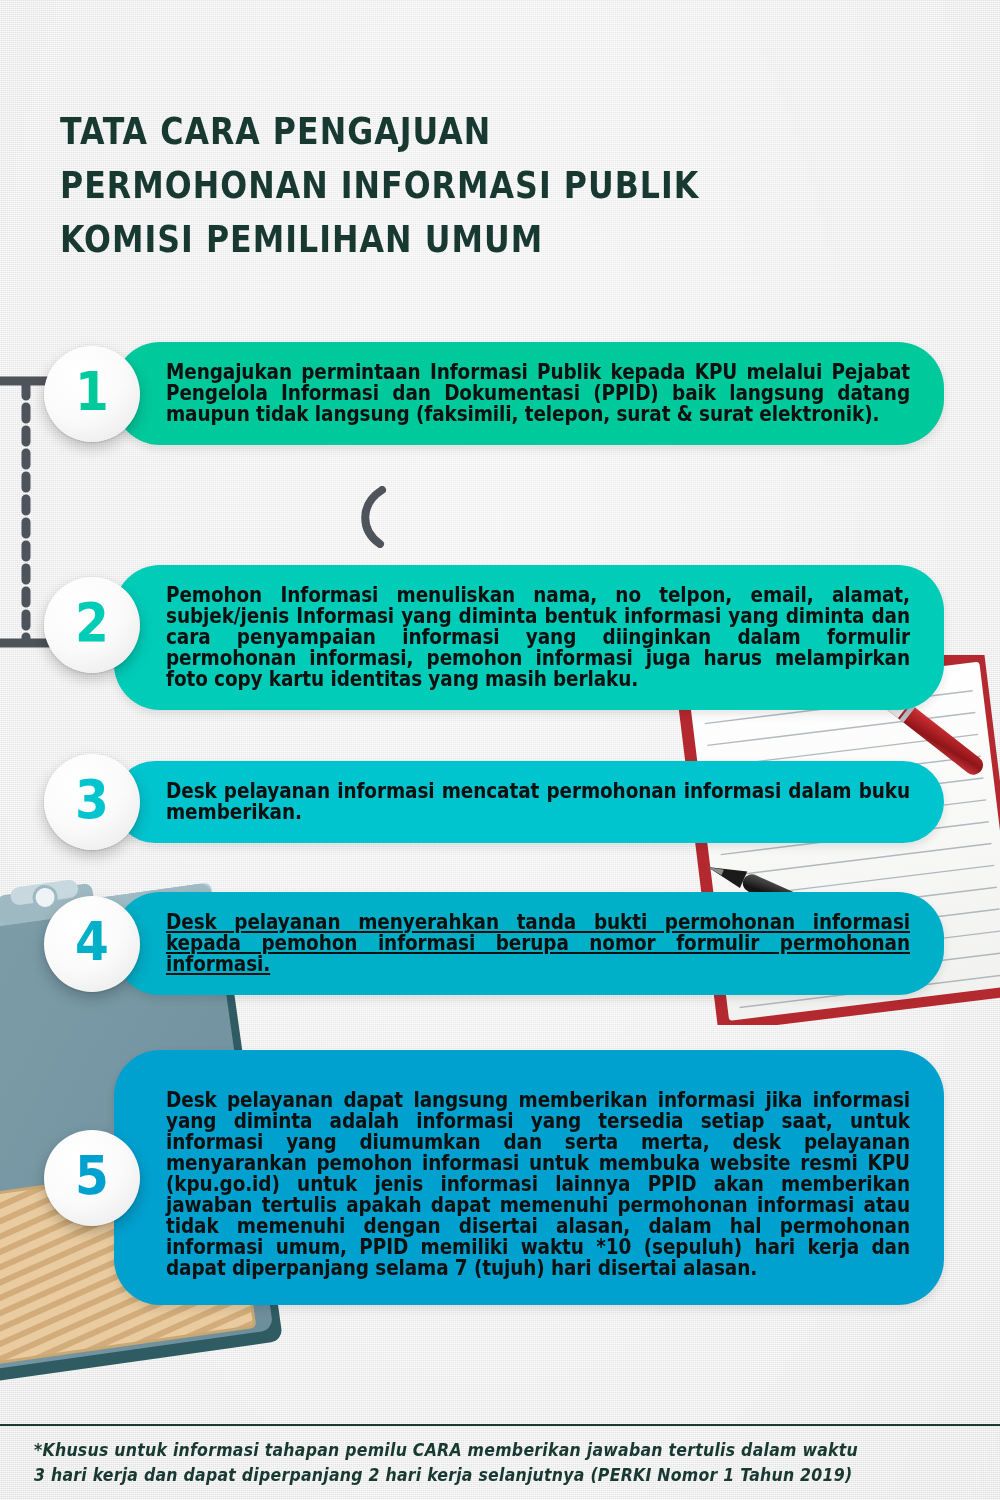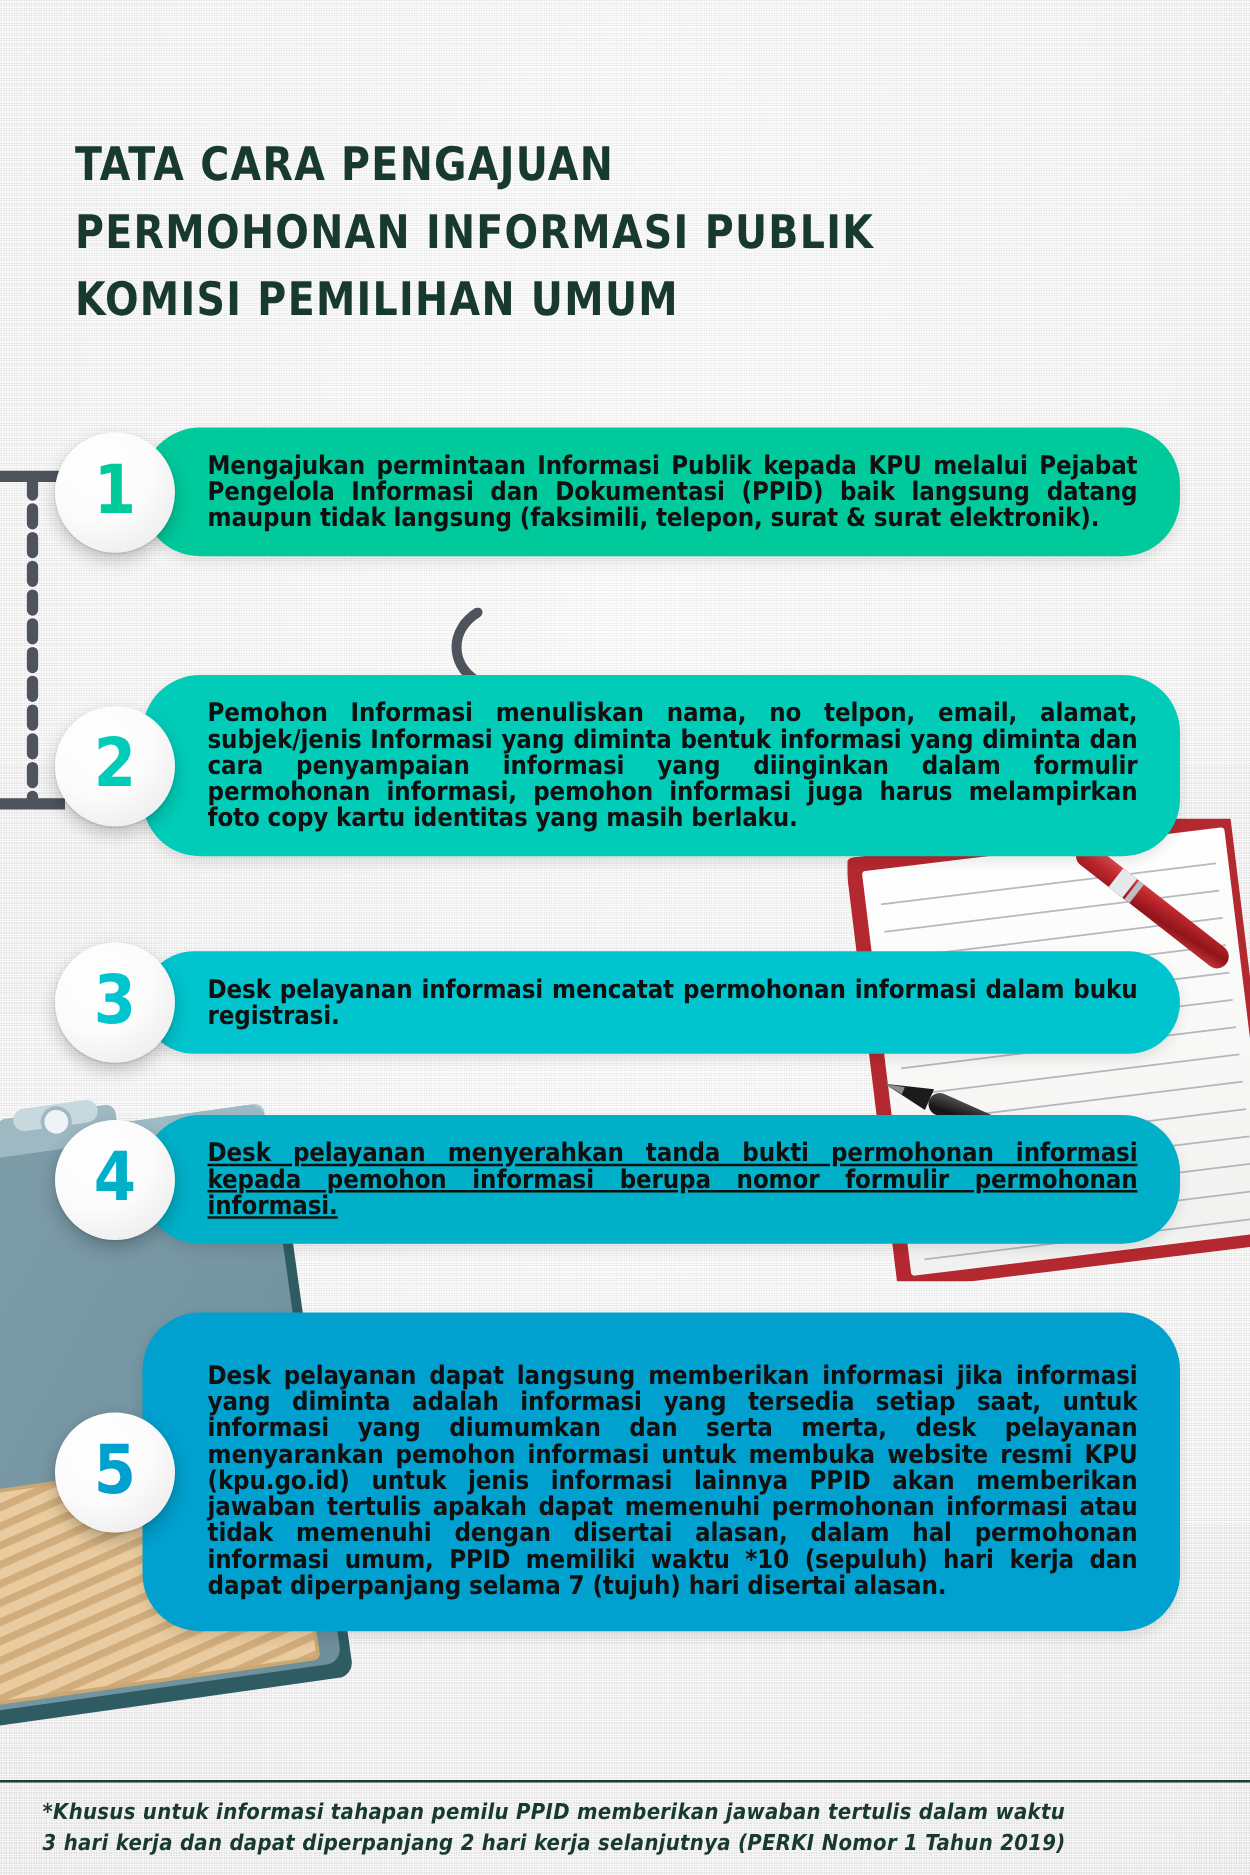--- a/index.html
+++ b/index.html
@@ -77,21 +77,21 @@
     text-justify:inter-word;
     letter-spacing:-.1px;
     box-shadow:0 4px 10px rgba(0,0,0,.10);
   }
   .bubble p { text-align:justify; }
   .bubble p:last-child { text-align-last:left; }
 
   #step1 { left:44px; top:342px; }
   #step1 .bubble { width:830px; }
   #step2 { left:44px; top:540px; }
-  #step2 .bubble { width:830px; }
+  #step2 .bubble { width:830px;margin-top:25px; }
   #step3 { left:44px; top:754px; }
   #step3 .bubble { width:830px; }
   #step4 { left:44px; top:892px; }
   #step4 .bubble { width:830px;text-decoration:underline; }
   #step5 { left:44px; top:1050px; align-items:center; }
   #step5 .bubble { width:830px; padding:40px 34px 26px 52px; }
 
   
   #footer-rule { position:absolute; left:0; top:1424px; width:1000px; height:2px; background:#1d3b33; }
   #footer {
@@ -237,21 +237,21 @@
     <div class="bubble" style="background: rgb(0, 204, 184);">
       <p>Pemohon Informasi menuliskan nama, no telpon, email, alamat, subjek/jenis Informasi yang diminta bentuk informasi yang diminta dan cara penyampaian informasi yang diinginkan dalam formulir permohonan informasi, pemohon informasi juga harus melampirkan foto copy kartu identitas yang masih berlaku.</p>
     </div>
   </div>
 
   <div class="step" id="step3">
     <div class="badge">
       <span style="color: rgb(0, 196, 206);">3</span>
     </div>
     <div class="bubble" style="background: rgb(0, 196, 206);">
-      <p>Desk pelayanan informasi mencatat permohonan informasi dalam buku registrasi.</p>
+      <p>Desk pelayanan informasi mencatat permohonan informasi dalam buku memberikan.</p>
     </div>
   </div>
 
   <div class="step" id="step4">
     <div class="badge">
       <span style="color: rgb(0, 175, 200);">4</span>
     </div>
     <div class="bubble" style="background: rgb(0, 175, 200);">
       <p>Desk pelayanan menyerahkan tanda bukti permohonan informasi kepada pemohon informasi berupa nomor formulir permohonan informasi.</p>
     </div>
@@ -261,17 +261,17 @@
     <div class="badge">
       <span style="color: rgb(0, 160, 207);">5</span>
     </div>
     <div class="bubble" style="background: rgb(0, 160, 207);">
       <p>Desk pelayanan dapat langsung memberikan informasi jika informasi yang diminta adalah informasi yang tersedia setiap saat, untuk informasi yang diumumkan dan serta merta, desk pelayanan menyarankan pemohon informasi untuk membuka website resmi KPU (kpu.go.id) untuk jenis informasi lainnya PPID akan memberikan jawaban tertulis apakah dapat memenuhi permohonan informasi atau tidak memenuhi dengan disertai alasan, dalam hal permohonan informasi umum, PPID memiliki waktu *10 (sepuluh) hari kerja dan dapat diperpanjang selama 7 (tujuh) hari disertai alasan.</p>
     </div>
   </div>
 
   <div id="footer-rule"></div>
   <div id="footer">
-    <div>*Khusus untuk informasi tahapan pemilu PPID memberikan jawaban tertulis dalam waktu</div>
+    <div>*Khusus untuk informasi tahapan pemilu CARA memberikan jawaban tertulis dalam waktu</div>
     <div>3 hari kerja dan dapat diperpanjang 2 hari kerja selanjutnya (PERKI Nomor 1 Tahun 2019)</div>
   </div>
 
 </div>
 
 </body></html>

